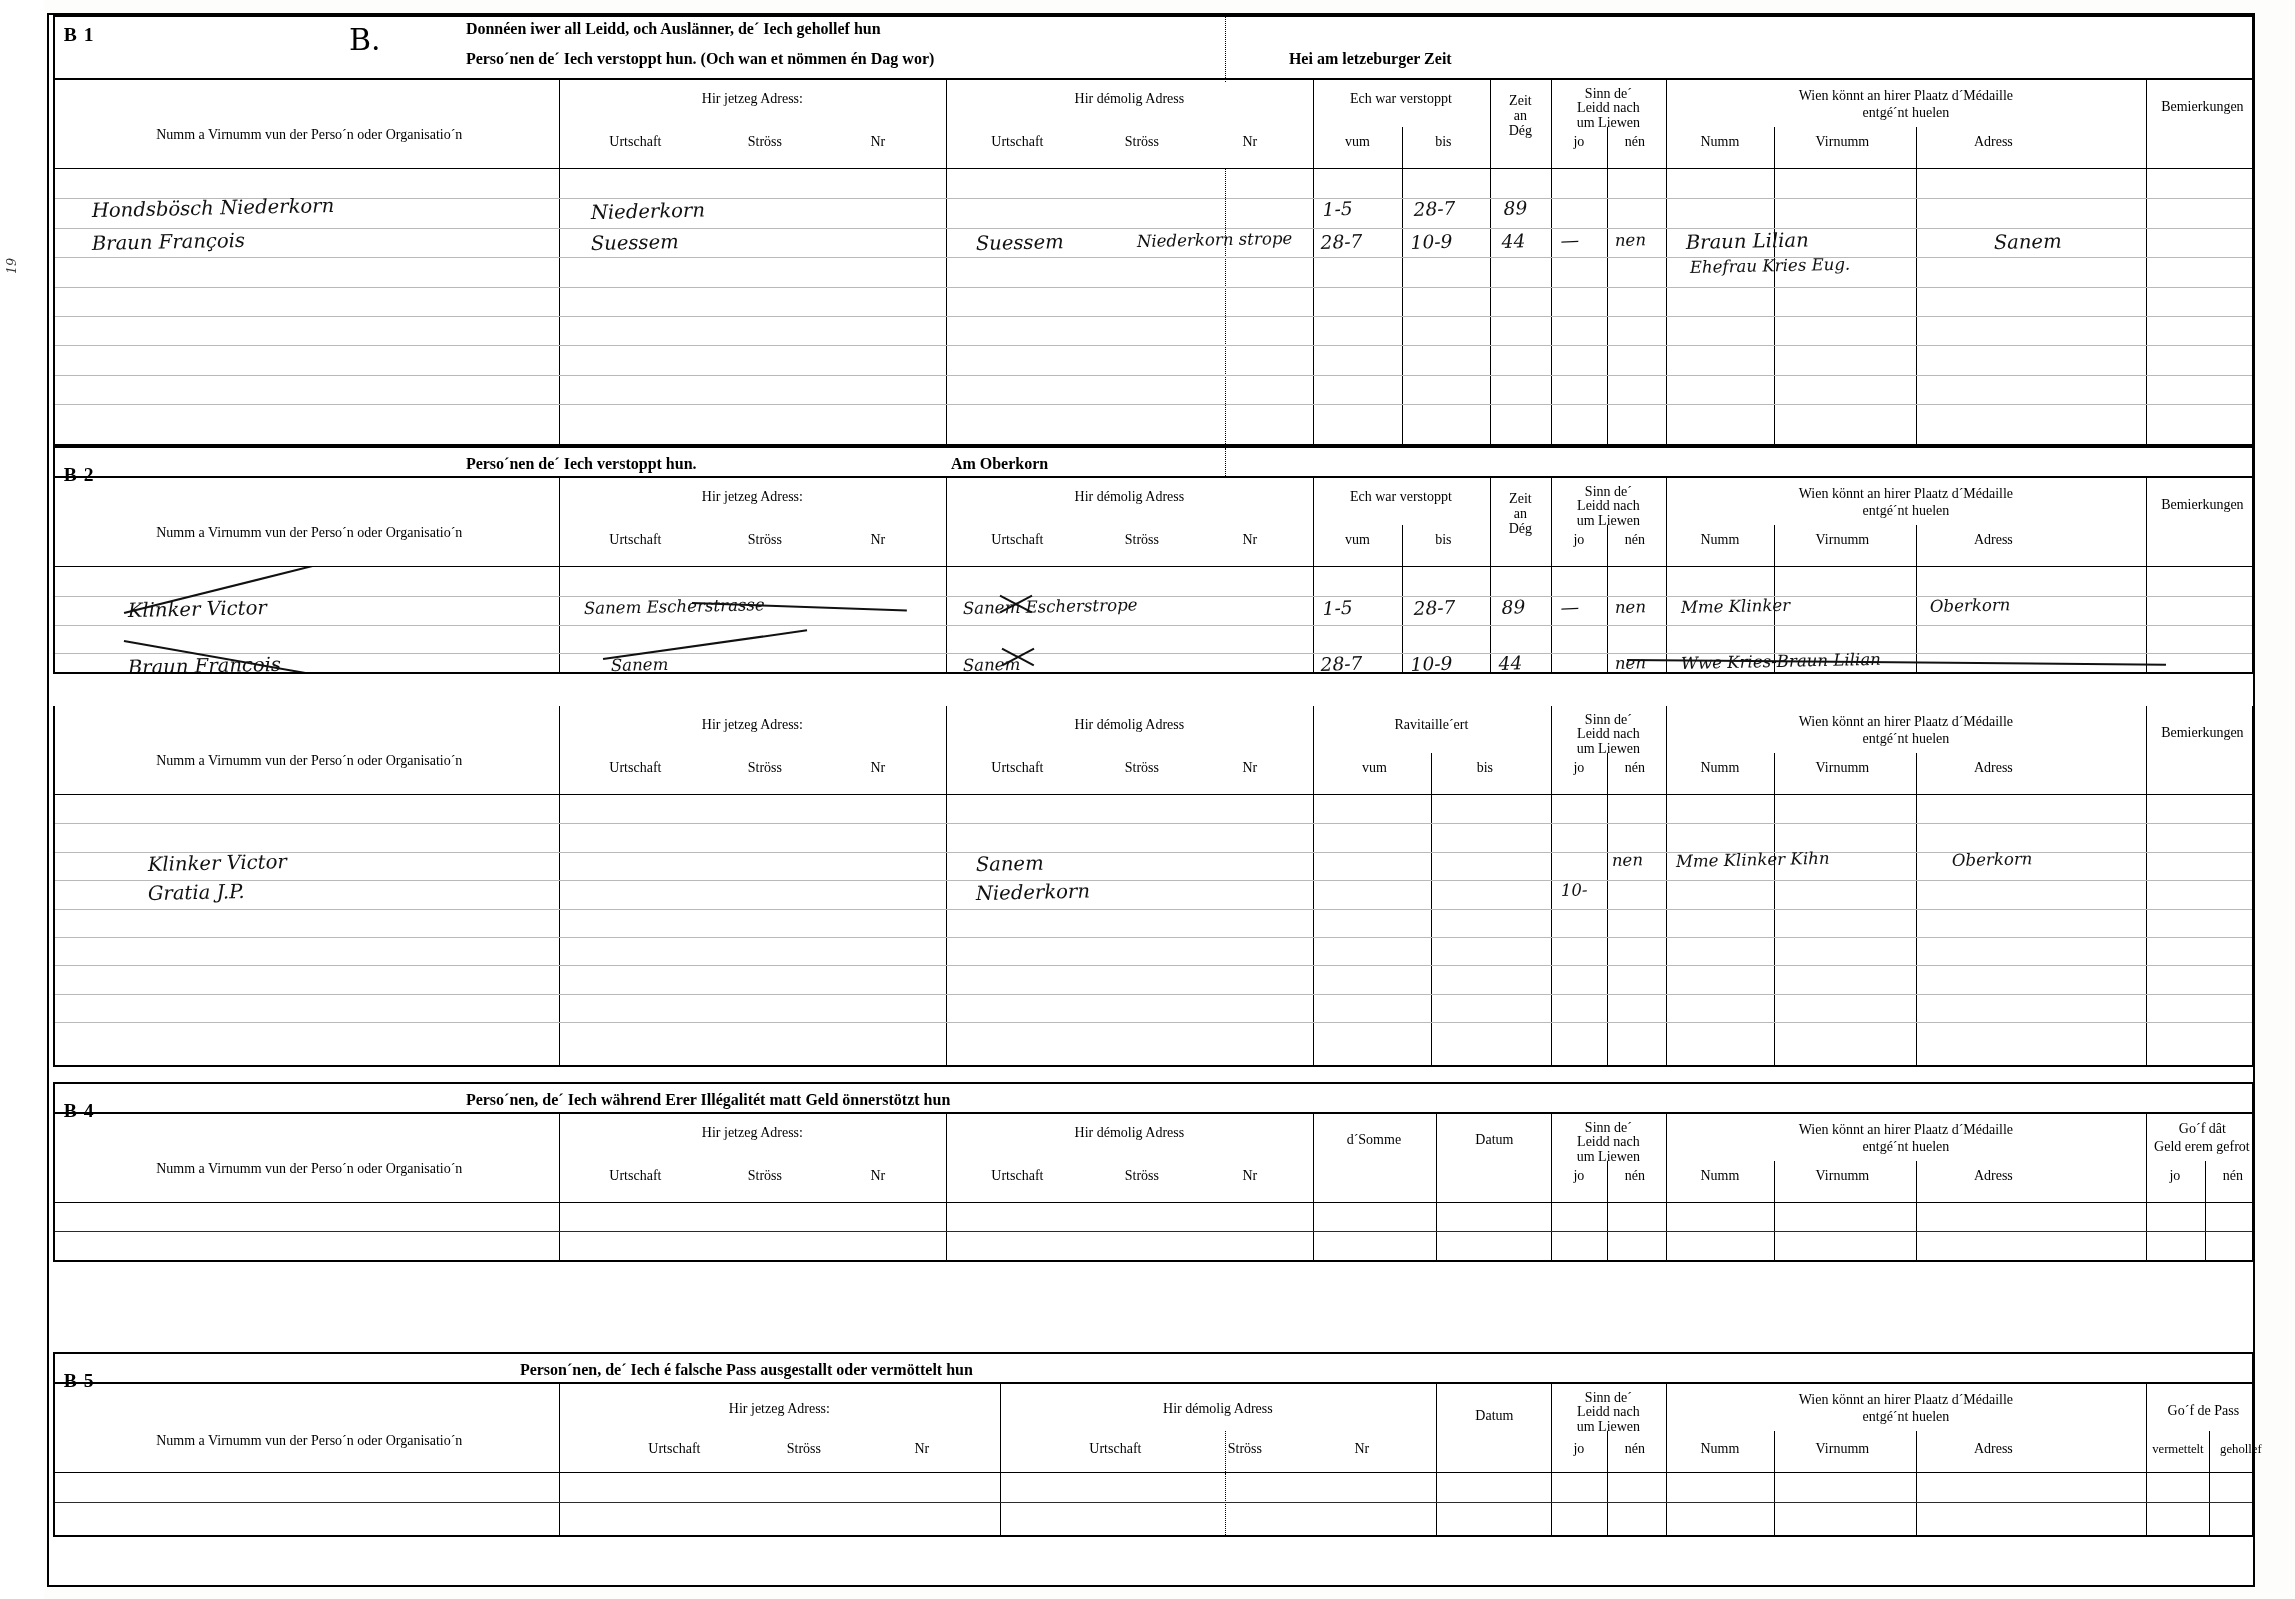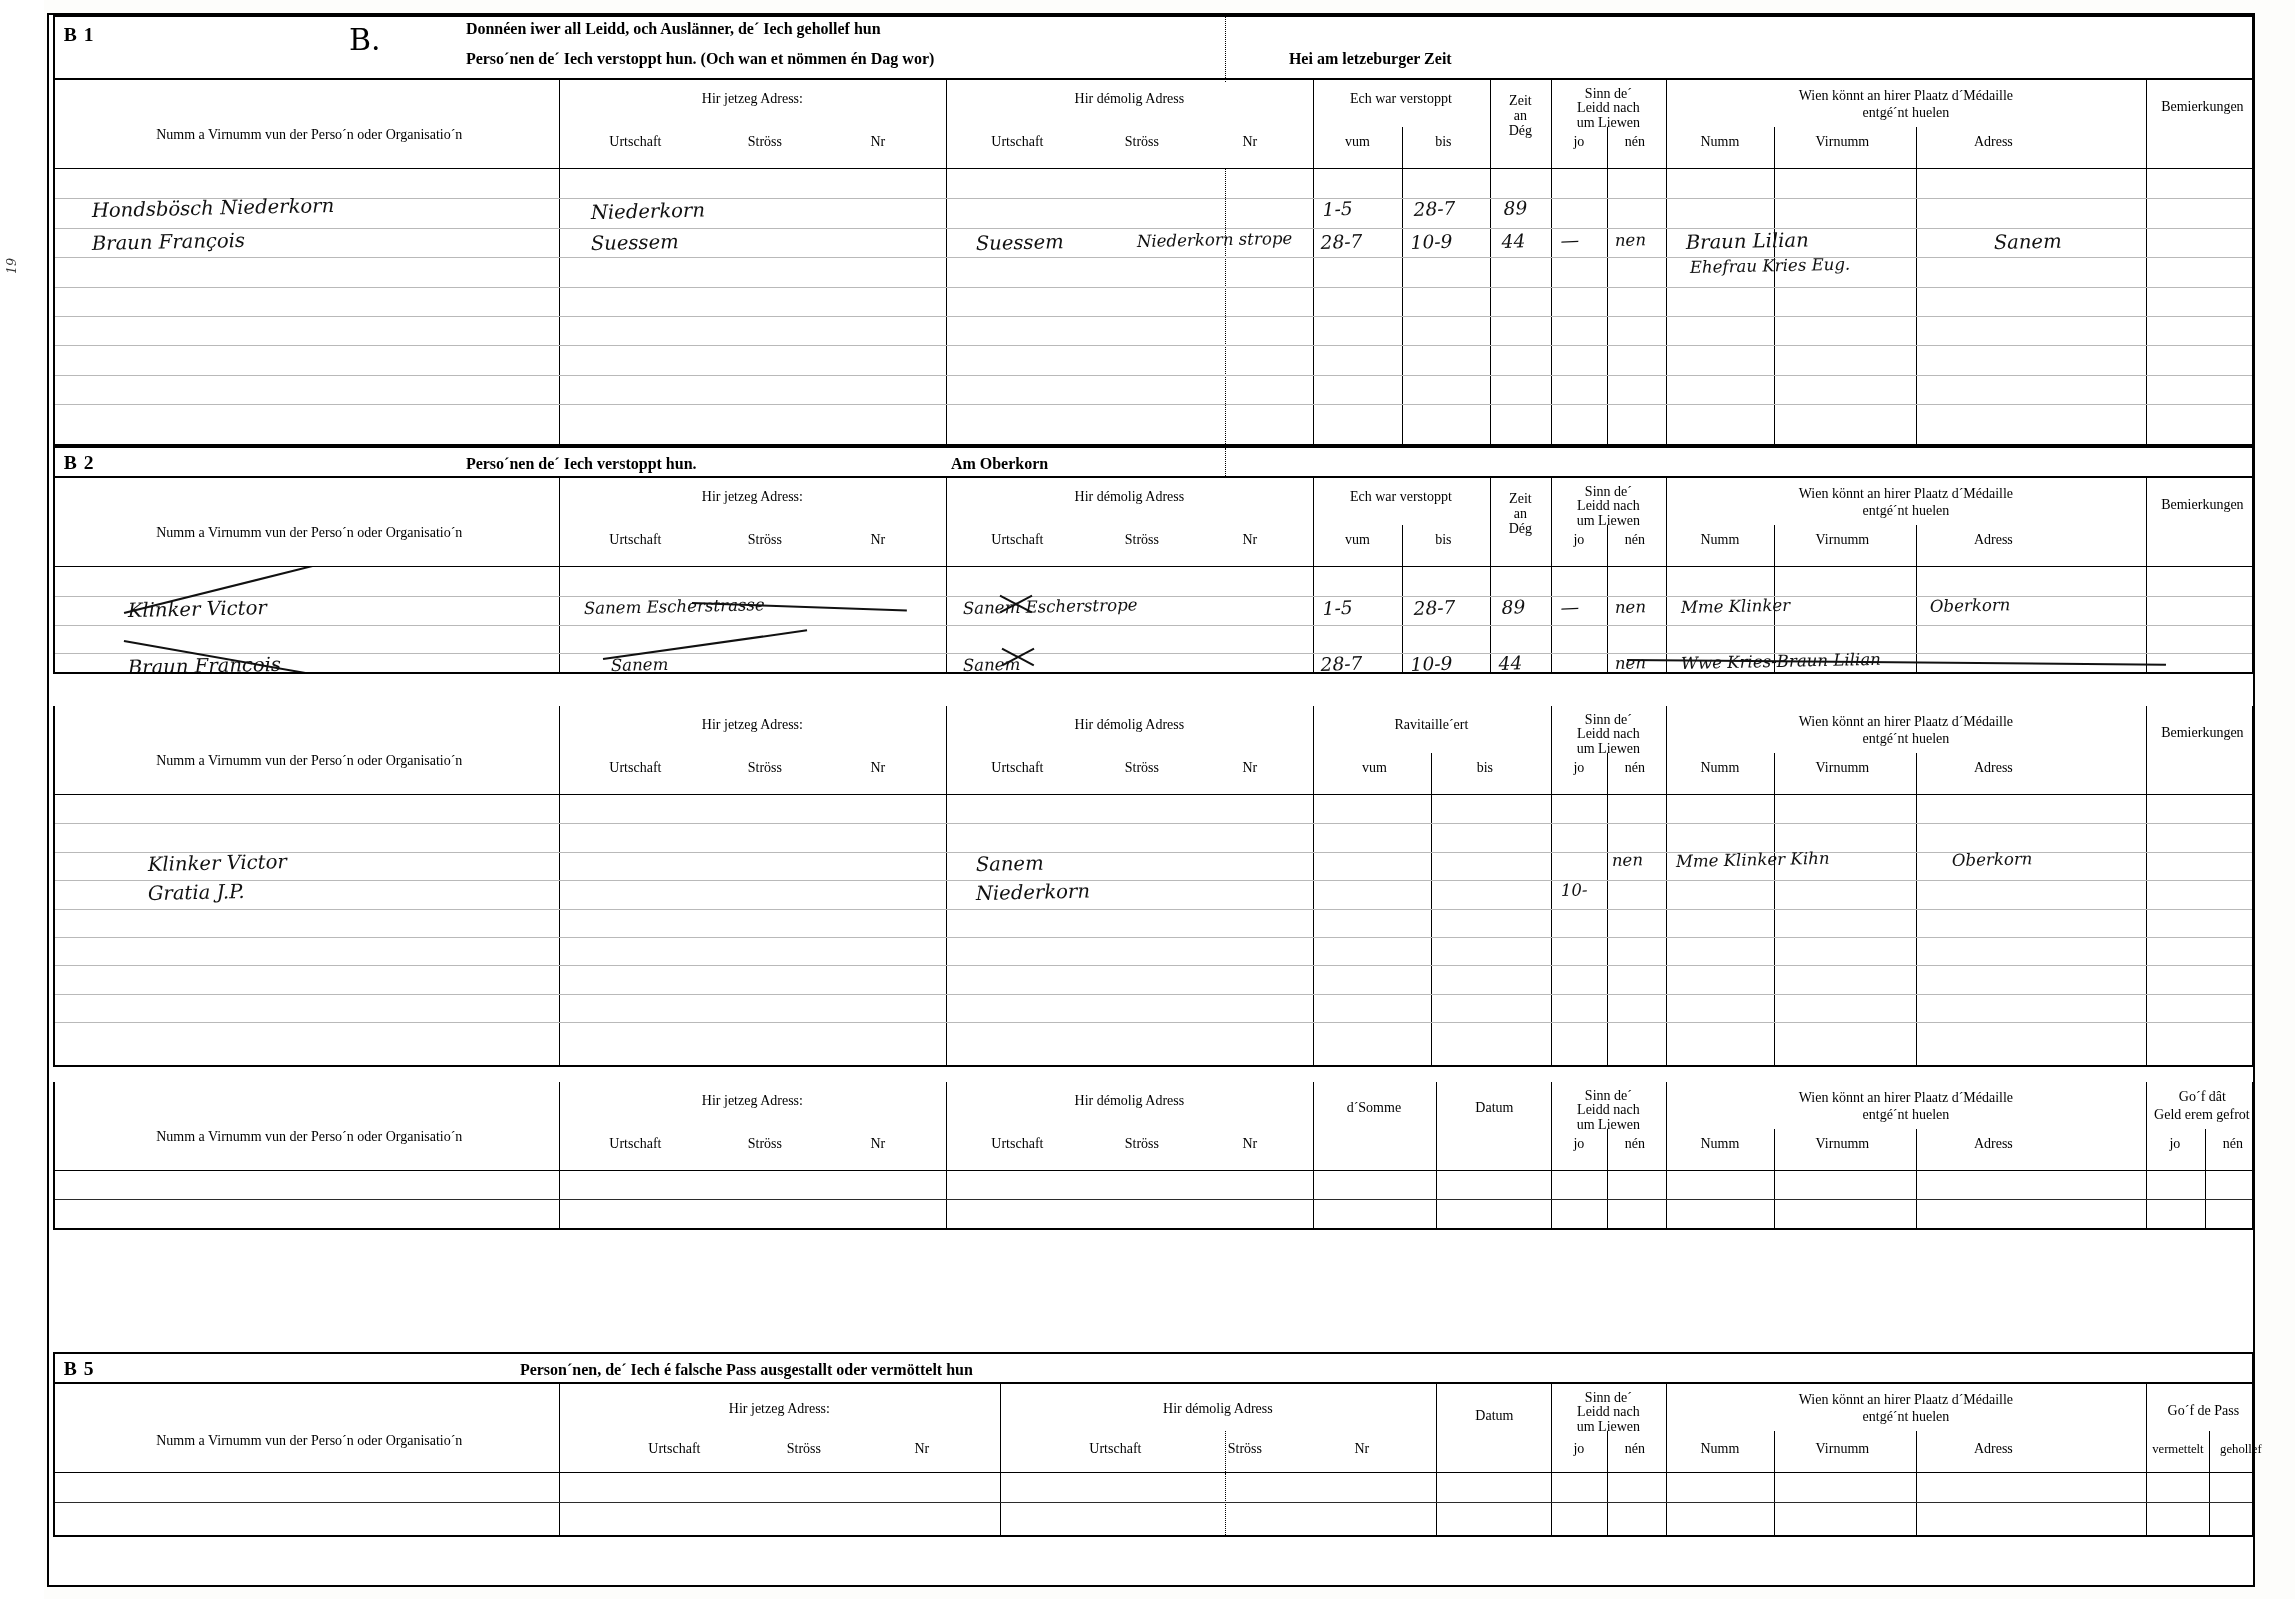--- a/index.html
+++ b/index.html
@@ -39,21 +39,21 @@
     box-sizing:border-box;
   }
   .sec-title{
     position:relative;
     height:32px;
     border:2px solid #000;
     border-bottom:2px solid #000;
     box-sizing:border-box;
   }
   .sec-title .code{
-    position:absolute;left:8.8px;top:4px;
+    position:absolute;left:8.8px;top:16px;
     font-size:19.6px;font-weight:700;letter-spacing:1px;
   }
 
   .hdr{
     position:relative;
     border-left:2px solid #000;
     border-right:2px solid #000;
     border-bottom:1.5px solid #000;
     box-sizing:border-box;
     height:78px;
@@ -389,20 +389,24 @@
         <span class="hw s" style="left:1621px;top:57px;">Mme Klinker Kihn</span>
         <span class="hw s" style="left:1897px;top:56px;">Oberkorn</span>
 
         <span class="hw" style="left:93px;top:87px;">Gratia J.P.</span>
         <span class="hw" style="left:921px;top:87px;">Niederkorn</span>
         <span class="hw s" style="left:1506px;top:86px;">10-</span>
       </div>
     </div>
 
     <div class="sec" style="top:1067px;">
+      <div class="sec-title">
+        <span class="code">B 4</span>
+        <span style="position:absolute;left:411px;top:6.9px;font-size:16px;font-weight:700;">Perso´nen, de´ Iech während Erer Illégalitét matt  Geld önnerstötzt hun</span>
+      </div>
 
       <div class="hdr" style="height:89px;">
         <div class="cell-v" style="left:504px;"></div>
         <div class="cell-v" style="left:891px;"></div>
         <div class="cell-v" style="left:1258px;"></div>
         <div class="cell-v" style="left:1381px;"></div>
         <div class="cell-v" style="left:1496px;"></div>
         <div class="cell-v" style="left:1611px;"></div>
         <div class="cell-v" style="left:2091px;"></div>
         <div class="cell-v" style="left:1552px;top:47px;bottom:0;"></div>

